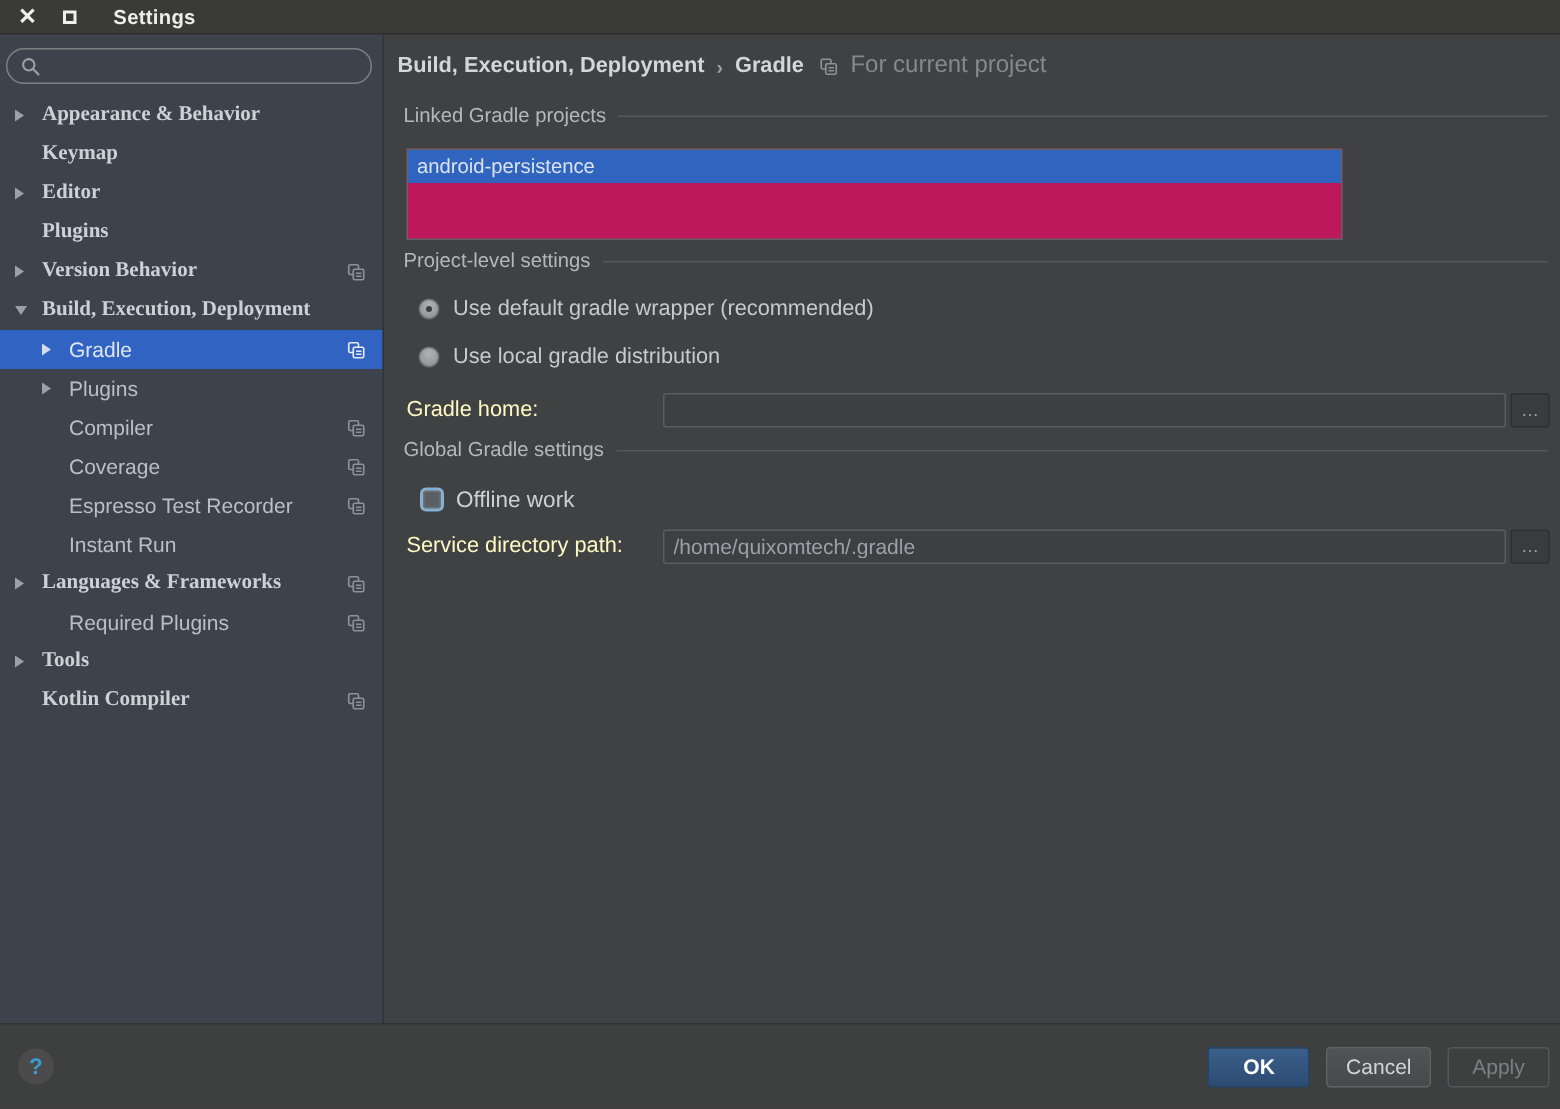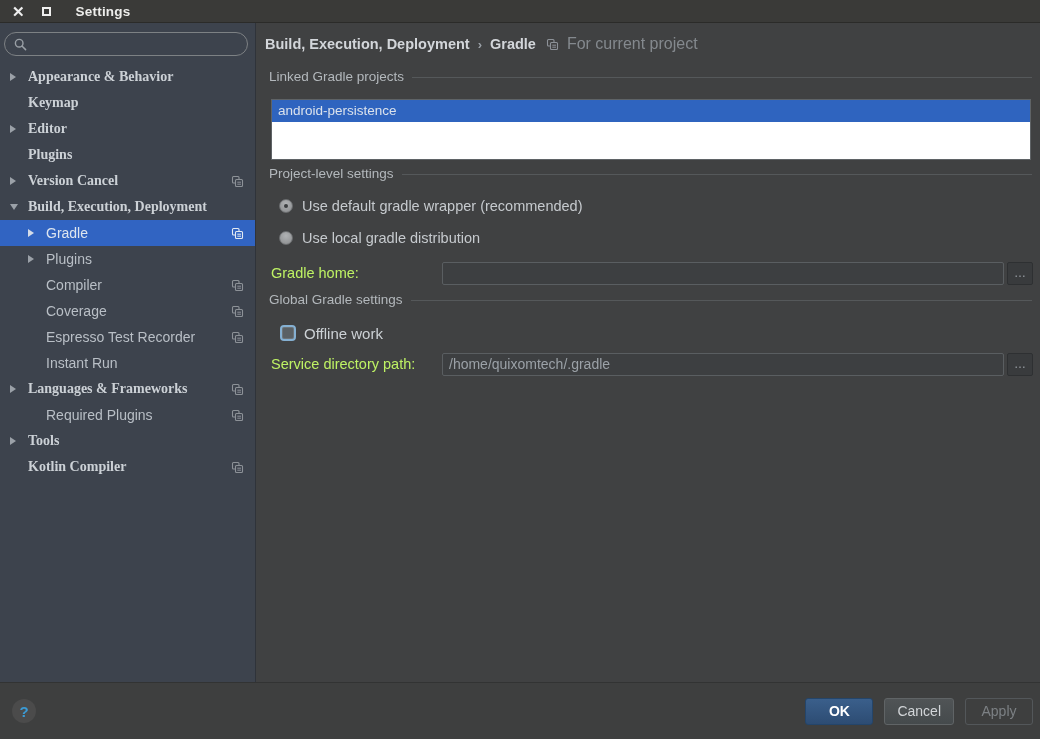--- a/index.html
+++ b/index.html
@@ -83,22 +83,22 @@
   .bc-icon { display:flex; align-items:center; margin-left:2px; }
 
   .section-header {
     display:flex; align-items:center; gap:8px;
     margin:0 8px 0 13px; height:20px;
     color:#b3b8bc; font-size:13.5px; white-space:nowrap;
   }
   .section-header .rule { flex:1 1 auto; border-top:1px solid #55585a; margin-top:2px; }
 
   .linked-list {
-    margin:13px 8px 0 15px; width:760px; height:61px;
-    border:1px solid #5f6366; background:#ffffff;
+    margin:13px 8px 0 15px; width:624px; height:61px;
+    border:1px solid #5f6366; background:#be185d;
     overflow:hidden;
   }
   .list-item {
     height:22px; line-height:22px; padding-left:6px;
     color:#c3c7cb; font-size:13.5px;
   }
   .list-item.selected { background:#2f64bf; color:#dbe2ec; }
 
   .radio-row { display:flex; align-items:center; gap:9px; margin-left:23px; height:26px; }
   .radio-row + .radio-row { margin-top:6px; }
@@ -108,21 +108,21 @@
     border:1px solid #6c6e70;
     position:relative; flex:0 0 14px;
   }
   .radio.checked::after {
     content:""; position:absolute; left:4px; top:4px; width:4px; height:4px;
     border-radius:50%; background:#3c3e40;
   }
   .option-label { color:#c6cace; font-size:14.5px; }
 
   .form-row { display:flex; align-items:center; padding-left:15px; height:24px; }
-  .form-label { width:171px; flex:0 0 171px; color:#bef264; font-size:14.5px; }
+  .form-label { width:171px; flex:0 0 171px; color:#fef9c3; font-size:14.5px; }
   .text-field {
     width:562px; height:23px; flex:0 0 562px;
     background:#3d3f41; border:1px solid #5a5e61; border-radius:2px;
     color:#9ba1a7; font-family:"Liberation Sans", sans-serif; font-size:14px;
     padding:0 6px; outline:none;
   }
   .browse-btn {
     width:26px; height:23px; margin-left:3px;
     background:#393b3d; border:1px solid #2e3032; border-radius:2px;
     color:#9aa0a6; font-size:12px; line-height:1; cursor:default;
@@ -216,21 +216,21 @@
           <div class="tree-row bold">
             <span class="tree-arrow arrow-right"></span>
             <span class="tree-label">Editor</span>
           </div>
           <div class="tree-row bold">
             <span class="tree-arrow"></span>
             <span class="tree-label">Plugins</span>
           </div>
           <div class="tree-row bold">
             <span class="tree-arrow arrow-right"></span>
-            <span class="tree-label">Version Cancel</span>
+            <span class="tree-label">Version Behavior</span>
             <span class="copy-icon">
               <svg width="13" height="13" viewBox="0 0 13 13">
                 <rect x="1.5" y="1.5" width="6.5" height="6.5" rx="1" fill="none" stroke="#8d9298" stroke-width="1.1"></rect>
                 <rect x="4.5" y="4.5" width="7" height="7" rx="1" fill="#3d434d" stroke="#8d9298" stroke-width="1.1"></rect>
                 <line x1="6.3" y1="7.2" x2="10" y2="7.2" stroke="#8d9298" stroke-width="1"></line>
                 <line x1="6.3" y1="9.2" x2="10" y2="9.2" stroke="#8d9298" stroke-width="1"></line>
               </svg>
             </span>
           </div>
           <div class="tree-row bold">

